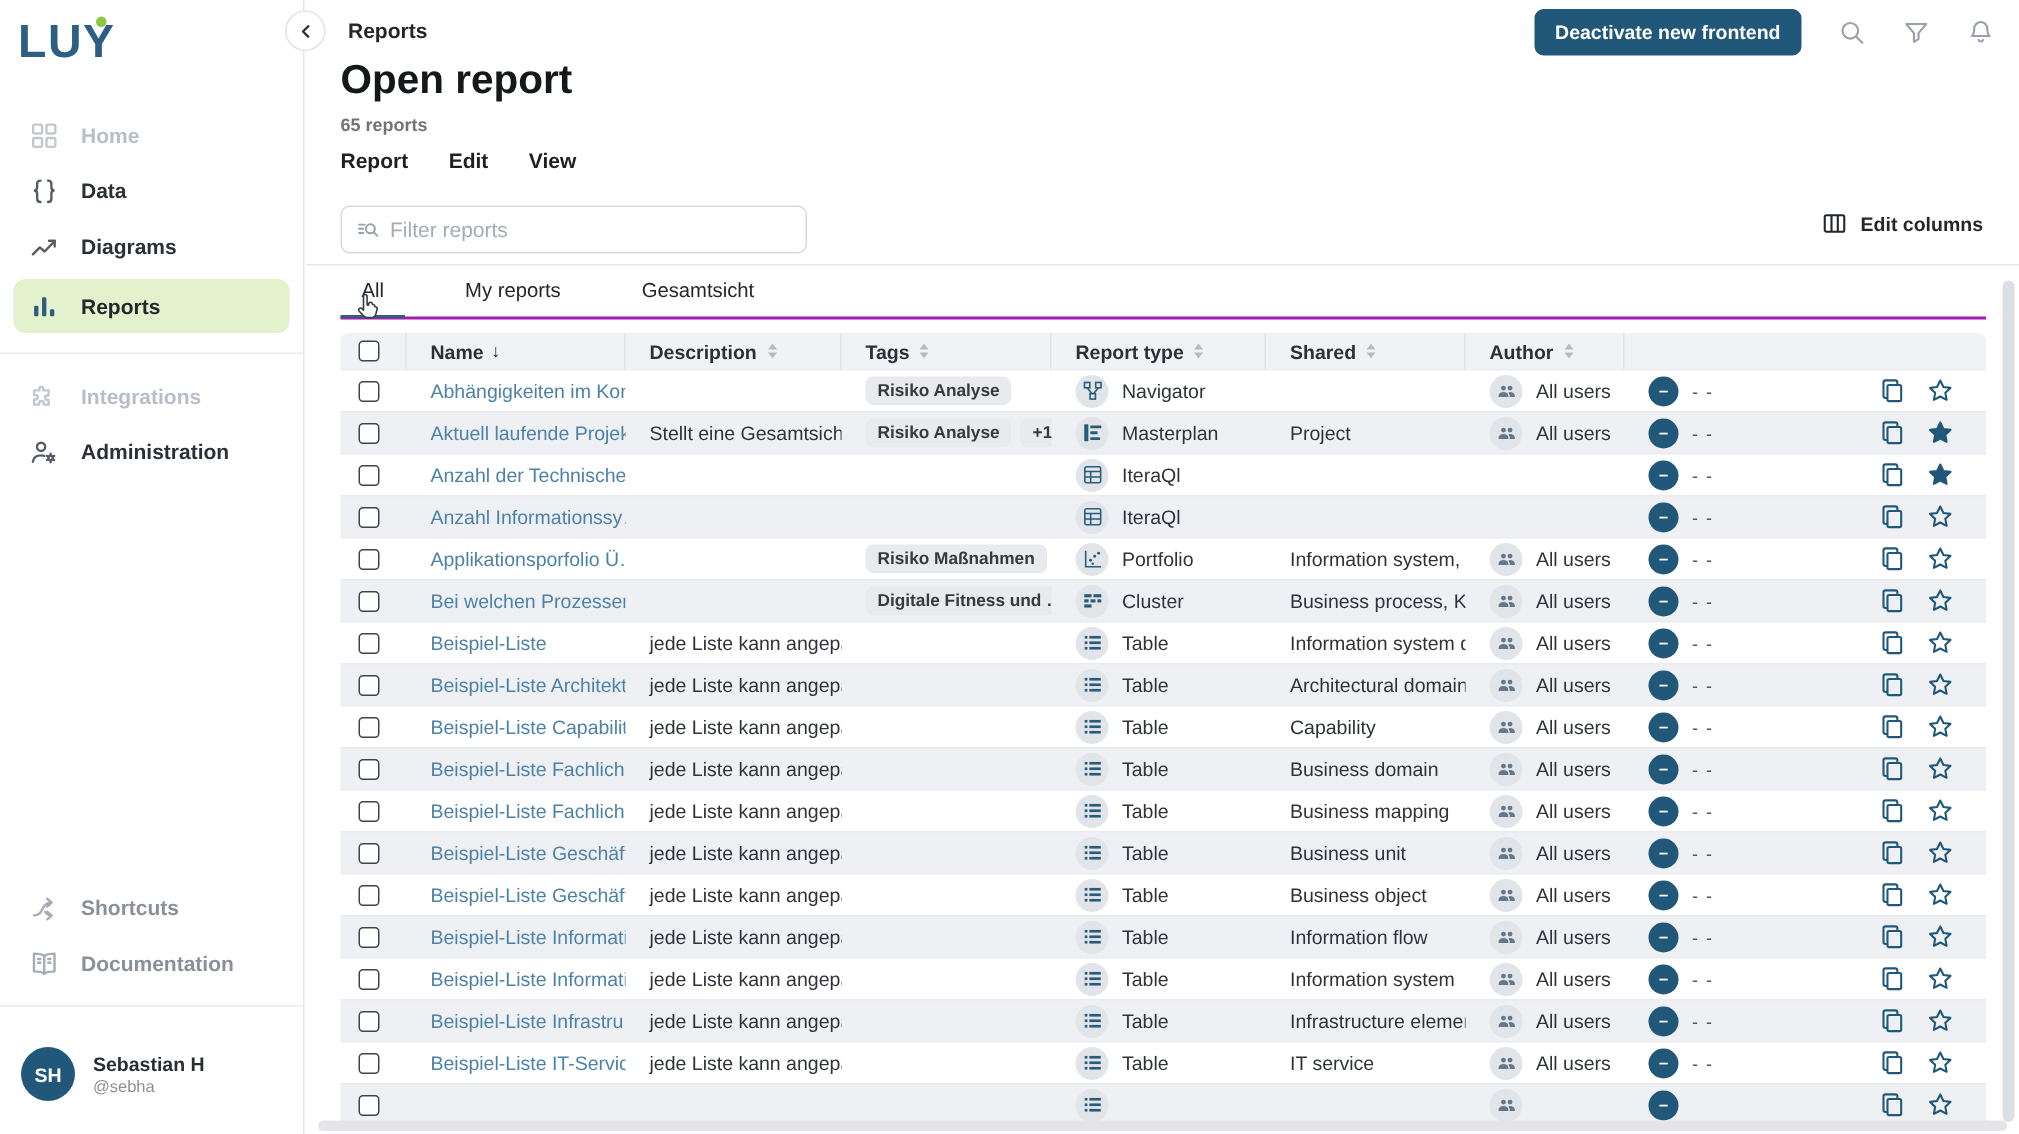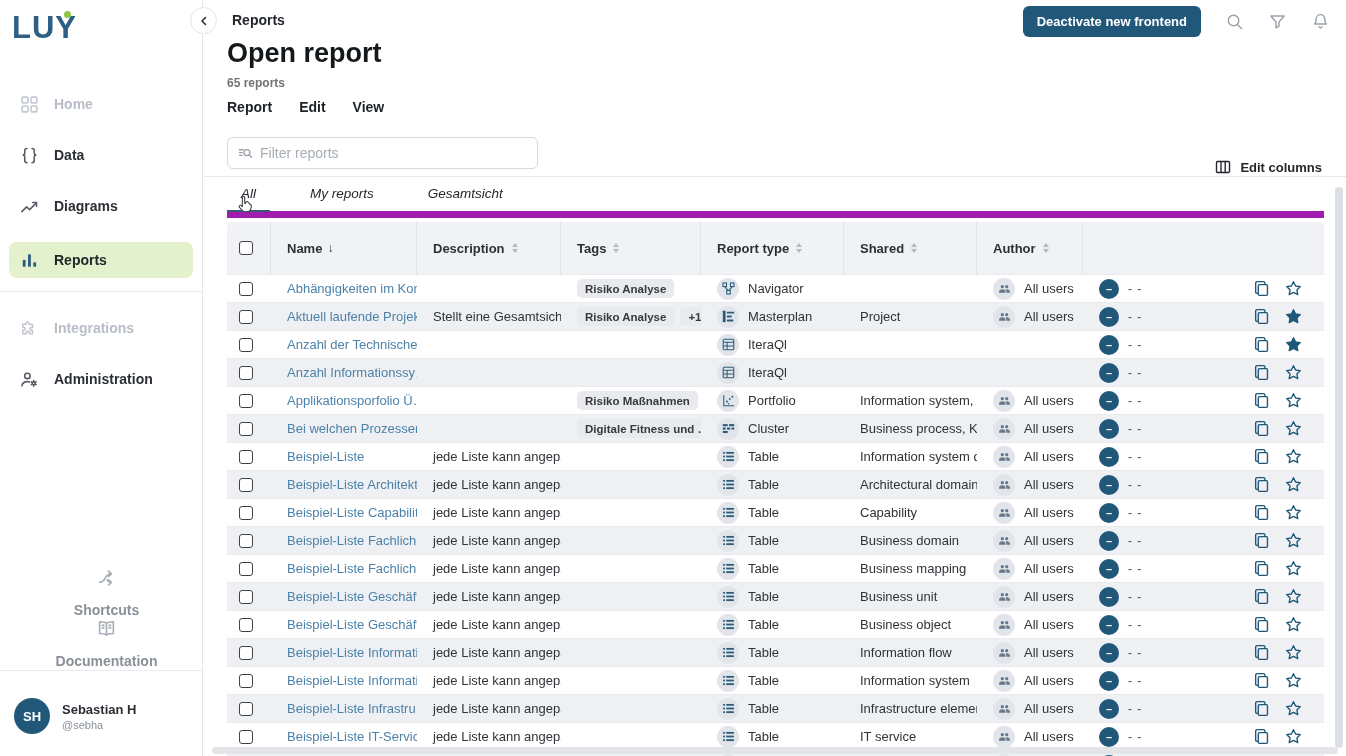--- a/index.html
+++ b/index.html
@@ -19,31 +19,31 @@
     position:absolute; left:0; top:0; width:203px; height:756px;
     background:#fff; border-right:1px solid #e4e6e9;
     display:flex; flex-direction:column; z-index:2;
   }
   .logo-wrap { padding:10px 0 0 12px; height:52px; }
   .logo { position:relative; display:inline-block; font-size:31px; font-weight:700; letter-spacing:1px; color:#2d5f85; }
   .logo-dot { position:absolute; top:1px; right:6px; width:7px; height:7px; border-radius:50%; background:#8dc63f; }
   .nav { margin-top:16px; }
   .nav-item {
     display:flex; align-items:center; gap:15px;
-    height:30px; margin:21px 9px; padding:0 0 0 11px;
+    height:30px; margin:7px 9px; padding:0 0 0 11px;
     border-radius:8px; font-size:14px; font-weight:600; color:#2b3036; cursor:pointer;
   }
   .nav-item .icn { width:19px; height:19px; color:#565d66; }
   .nav-item.muted { color:#b8bec7; }
   .nav-item.muted .icn { color:#c3c8d0; }
   .nav-item.active { background:#e4f1cd; height:36px; margin:4px 9px; color:#22272c; }
   .nav-item.active .icn { color:#2f5d7d; }
   .side-divider { height:1px; background:#e9ebee; margin:13px 0; }
   .sidebar-bottom { margin-top:auto; }
-  .sidebar-bottom .nav-item { color:#8a9099; font-weight:600;flex-direction:column; }
+  .sidebar-bottom .nav-item { color:#8a9099; font-weight:600; }
   .sidebar-bottom .nav-item .icn { color:#a6acb5; }
   .user-block { display:flex; align-items:center; gap:12px; padding:14px 14px 22px 14px; cursor:pointer; }
   .user-avatar { width:36px; height:36px; border-radius:50%; background:#21587a; color:#fff;
     display:flex; align-items:center; justify-content:center; font-size:13px; font-weight:700; }
   .user-name { font-size:13px; font-weight:700; color:#2a2e33; }
   .user-handle { font-size:11px; color:#8a9099; margin-top:2px; }
 
   
   .main { position:absolute; left:204px; top:0; right:0; bottom:0; background:#fff; }
   .collapse-btn {
@@ -70,38 +70,38 @@
     position:absolute; left:23px; top:137px; width:311px; height:32px;
     border:1px solid #d6d9de; border-radius:6px; background:#fff;
     display:flex; align-items:center; padding:0 10px; gap:7px;
   }
   .filter-box .icn { width:15px; height:15px; color:#9aa1ab; }
   .filter-box input {
     border:none; outline:none; flex:1; font-family:"Liberation Sans",sans-serif;
     font-size:14px; color:#30343a;
   }
   .filter-box input::placeholder { color:#a6acb5; }
-  .edit-columns { position:absolute; right:24px; top:159px; display:flex; align-items:center; gap:9px; cursor:pointer;justify-content:flex-end; }
+  .edit-columns { position:absolute; right:24px; top:141px; display:flex; align-items:center; gap:9px; cursor:pointer;justify-content:flex-end; }
   .edit-columns .icn { width:16px; height:16px; color:#23272c; }
   .edit-columns span.lbl { font-size:13px; font-weight:600; color:#23272c; }
 
   .full-divider { position:absolute; left:0; right:0; top:176px; height:1px; background:#e6e8eb; }
 
-  .tabs { position:absolute; left:23px; top:181px; width:1097px; display:flex; border-bottom:7px solid #a21caf;font-style:italic; }
+  .tabs { position:absolute; left:23px; top:181px; width:1097px; display:flex; border-bottom:2px solid #a21caf; }
   .tab { font-size:13.5px; color:#23272c; padding:5px 14px 9px; margin-right:26px; cursor:pointer; }
   .tab.active { border-bottom:2px solid #3a5a76; margin-bottom:-1px; font-weight:400; }
   .cursor-hand { position:absolute; left:31px; top:193px; width:22px; height:22px; z-index:5; pointer-events:none; }
 
   
   .table { position:absolute; left:23px; top:222px; width:1097px; }
   .thead, .tr {
     display:grid;
     grid-template-columns:44px 146px 144px 140px 143px 133px 106px 134px 107px;
   }
-  .thead { height:52px; background:#f0f2f5; border-radius:5px 5px 0 0; }
+  .thead { height:24px; background:#f0f2f5; border-radius:5px 5px 0 0; }
   .th { display:flex; align-items:center; padding-left:16px; border-right:1px solid #dfe2e7; }
   .th:last-child { border-right:none; }
   .th-label { font-size:13px; font-weight:700; color:#2c3036; }
   .sort-arrow { font-size:12px; color:#2c3036; margin-left:5px; }
   .caret { display:inline-flex; flex-direction:column; gap:2px; margin-left:7px; }
   .caret i { width:0; height:0; border-left:3.5px solid transparent; border-right:3.5px solid transparent; display:block; }
   .caret .up { border-bottom:4px solid #b6bac2; }
   .caret .dn { border-top:4px solid #b6bac2; }
 
   .tr { height:28px; background:#fff; border-top:1px solid #e9ebef; }

